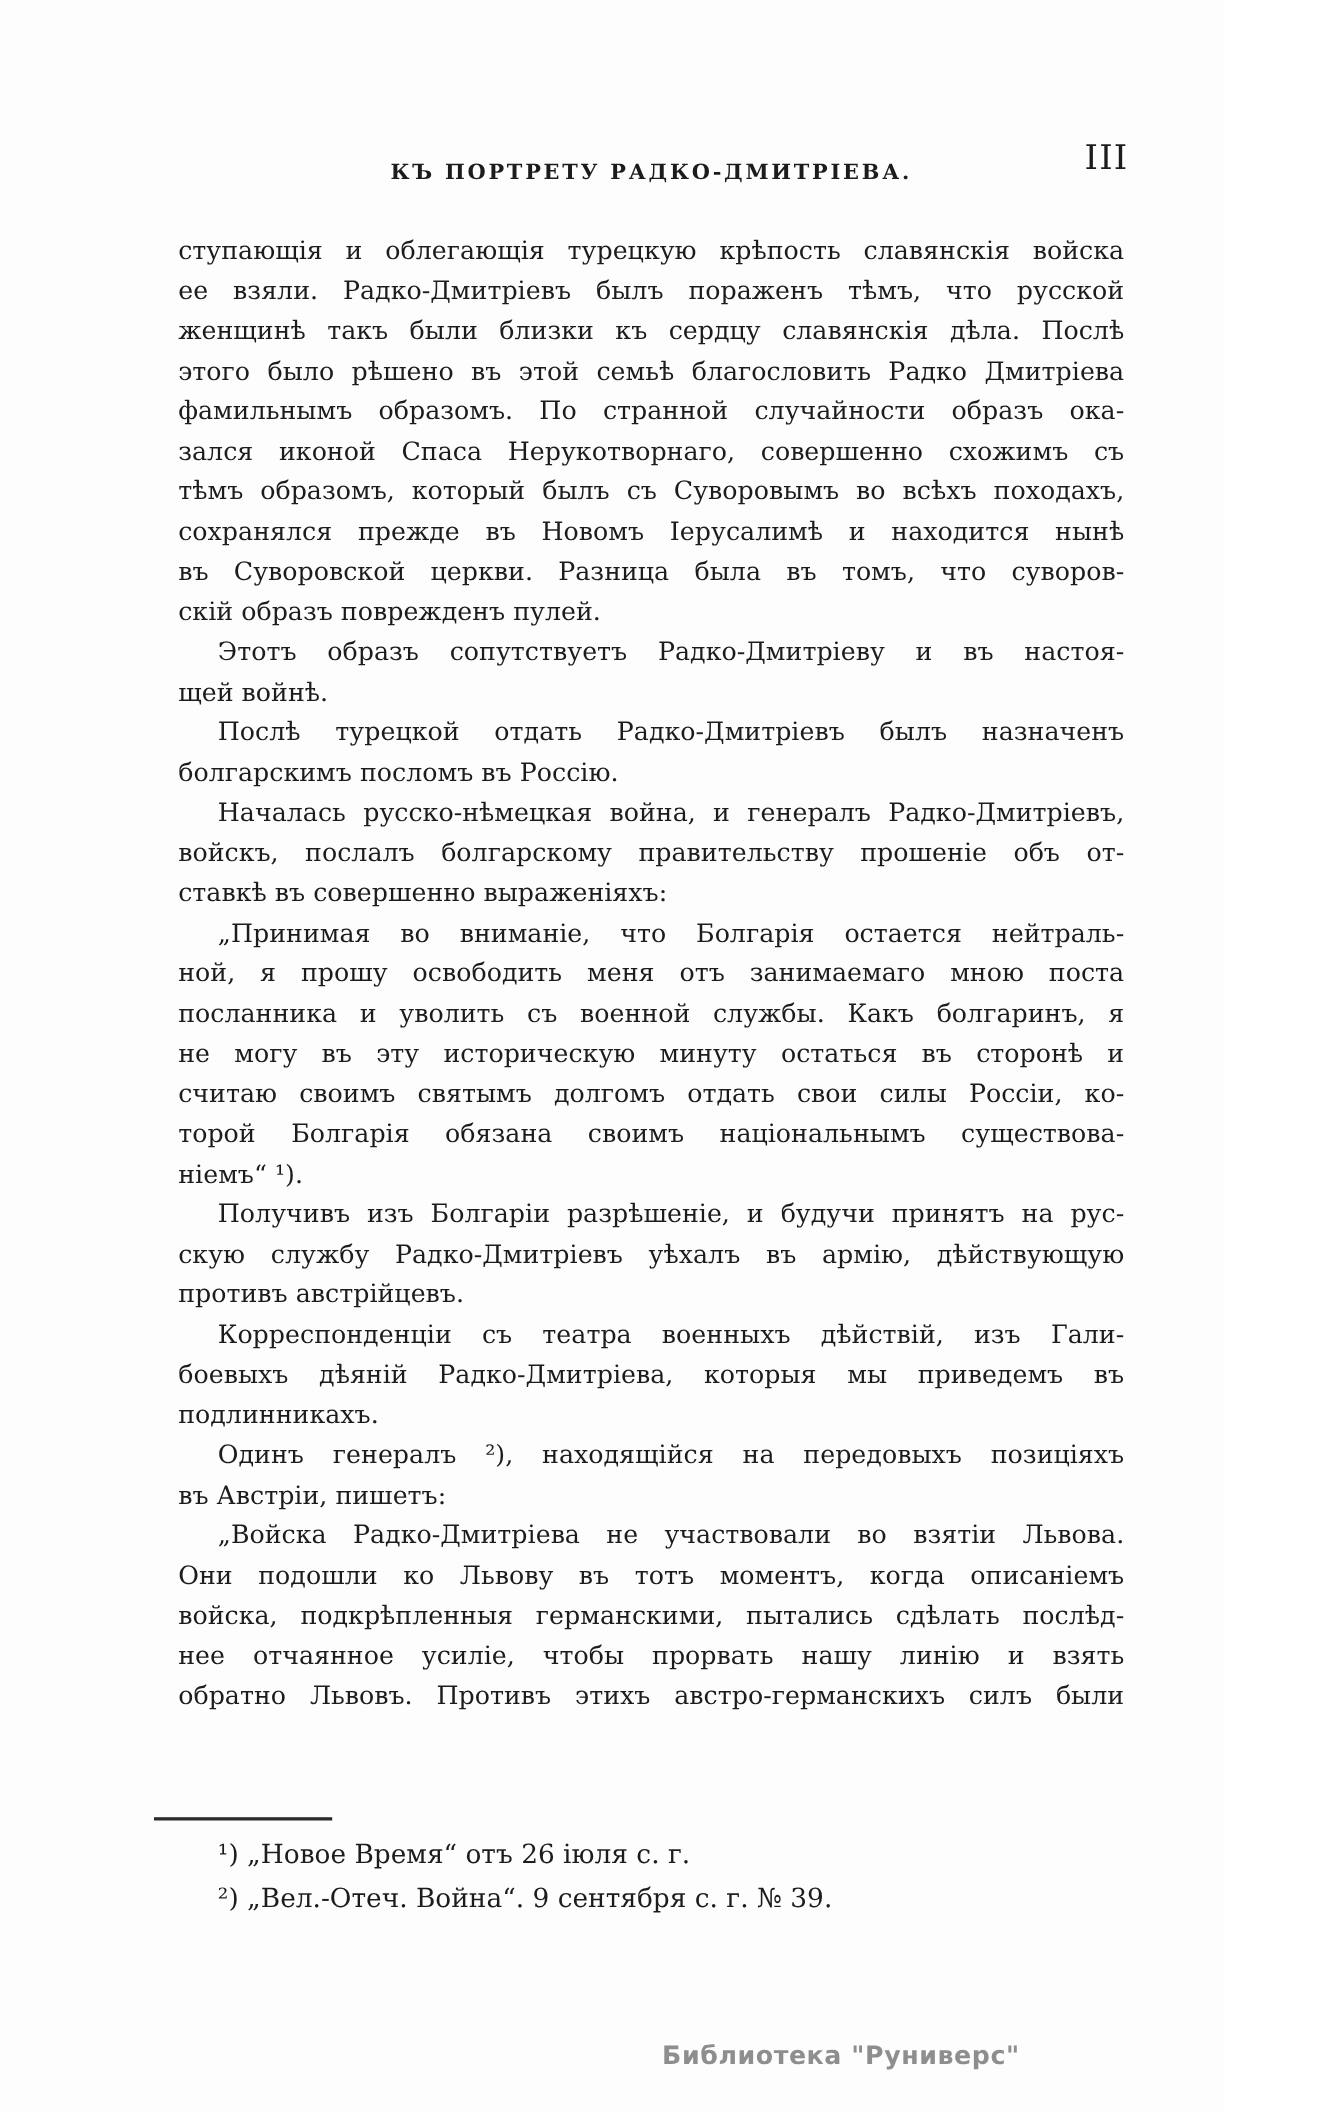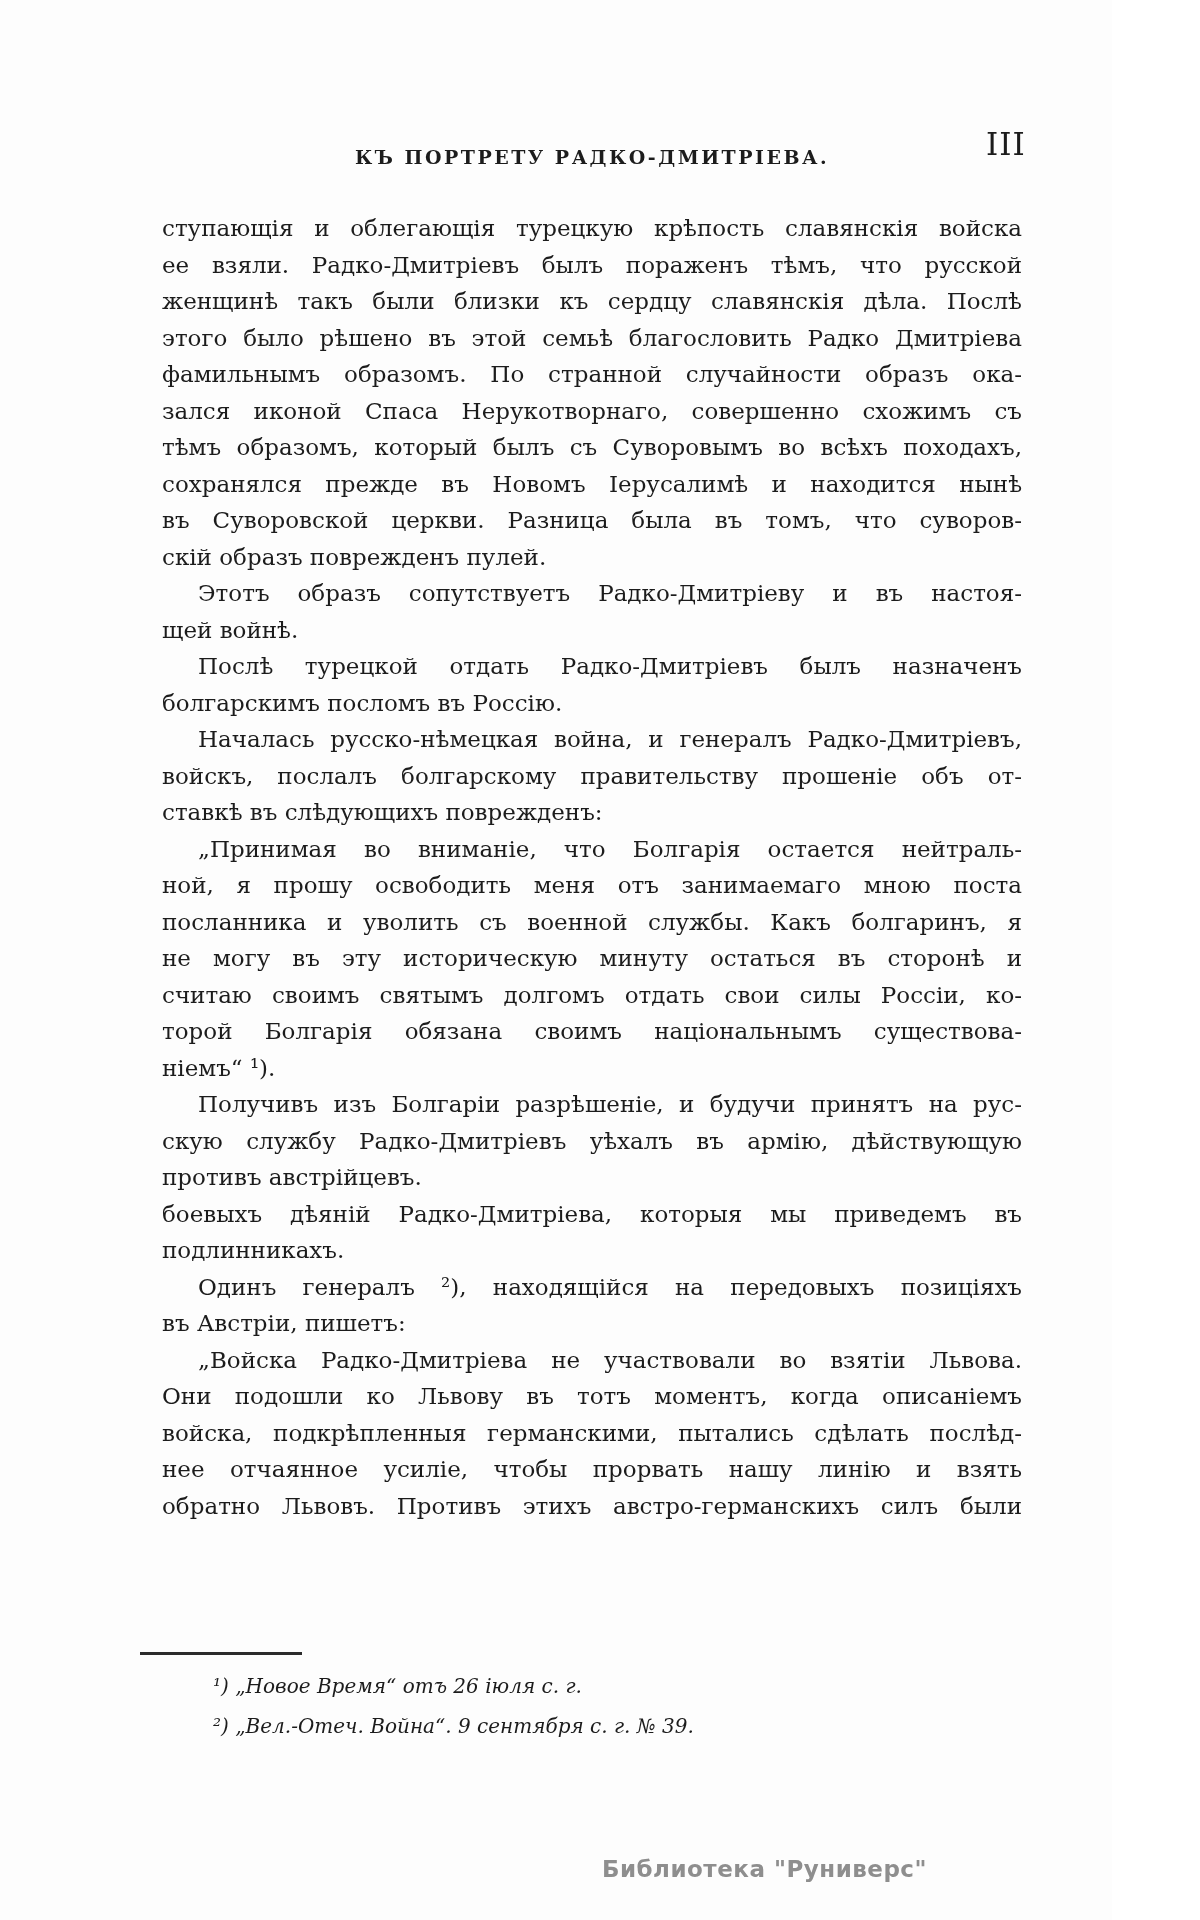--- a/index.html
+++ b/index.html
@@ -56,26 +56,25 @@
   .footnote-rule {
     position: absolute;
     left: 140px;
     top: 1652px;
     width: 162px;
     height: 3px;
     background: #2b2b2b;
   }
   .footnotes {
     position: absolute;
-    left: 213px;
+    left: 198px;
     top: 1666px;
     width: 824px;
-    font-size: 20px;
+    font-size: 24px;
     line-height: 40px;
-    font-style: italic;
   }
   .watermark {
     position: absolute;
     top: 1856px;
     right: 185px;
     font-family: "DejaVu Sans", "Liberation Sans", sans-serif;
     font-weight: bold;
     font-size: 23px;
     color: #8e8e8e;
     letter-spacing: 0.5px;
@@ -105,37 +104,38 @@
         <div class="line indent">Этотъ образъ сопутствуетъ Радко-Дмитріеву и въ настоя-</div>
         <div class="line end">щей войнѣ.</div>
       </div>
       <div>
         <div class="line indent">Послѣ турецкой отдать Радко-Дмитріевъ былъ назначенъ</div>
         <div class="line end">болгарскимъ посломъ въ Россію.</div>
       </div>
       <div>
         <div class="line indent">Началась русско-нѣмецкая война, и генералъ Радко-Дмитріевъ,</div>
         <div class="line">войскъ, послалъ болгарскому правительству прошеніе объ от-</div>
-        <div class="line end">ставкѣ въ слѣдующихъ поврежденъ:</div>
+        <div class="line end">ставкѣ въ совершенно выраженіяхъ:</div>
       </div>
       <div>
         <div class="line indent">„Принимая во вниманіе, что Болгарія остается нейтраль-</div>
         <div class="line">ной, я прошу освободить меня отъ занимаемаго мною поста</div>
         <div class="line">посланника и уволить съ военной службы. Какъ болгаринъ, я</div>
         <div class="line">не могу въ эту историческую минуту остаться въ сторонѣ и</div>
         <div class="line">считаю своимъ святымъ долгомъ отдать свои силы Россіи, ко-</div>
         <div class="line">торой Болгарія обязана своимъ національнымъ существова-</div>
         <div class="line end">ніемъ“ ¹).</div>
       </div>
       <div>
         <div class="line indent">Получивъ изъ Болгаріи разрѣшеніе, и будучи принятъ на рус-</div>
         <div class="line">скую службу Радко-Дмитріевъ уѣхалъ въ армію, дѣйствующую</div>
         <div class="line end">противъ австрійцевъ.</div>
       </div>
       <div>
+        <div class="line indent">Корреспонденціи съ театра военныхъ дѣйствій, изъ Гали-</div>
         <div class="line">боевыхъ дѣяній Радко-Дмитріева, которыя мы приведемъ въ</div>
         <div class="line end">подлинникахъ.</div>
       </div>
       <div>
         <div class="line indent">Одинъ генералъ ²), находящійся на передовыхъ позиціяхъ</div>
         <div class="line end">въ Австріи, пишетъ:</div>
       </div>
       <div>
         <div class="line indent">„Войска Радко-Дмитріева не участвовали во взятіи Львова.</div>
         <div class="line">Они подошли ко Львову въ тотъ моментъ, когда описаніемъ</div>

